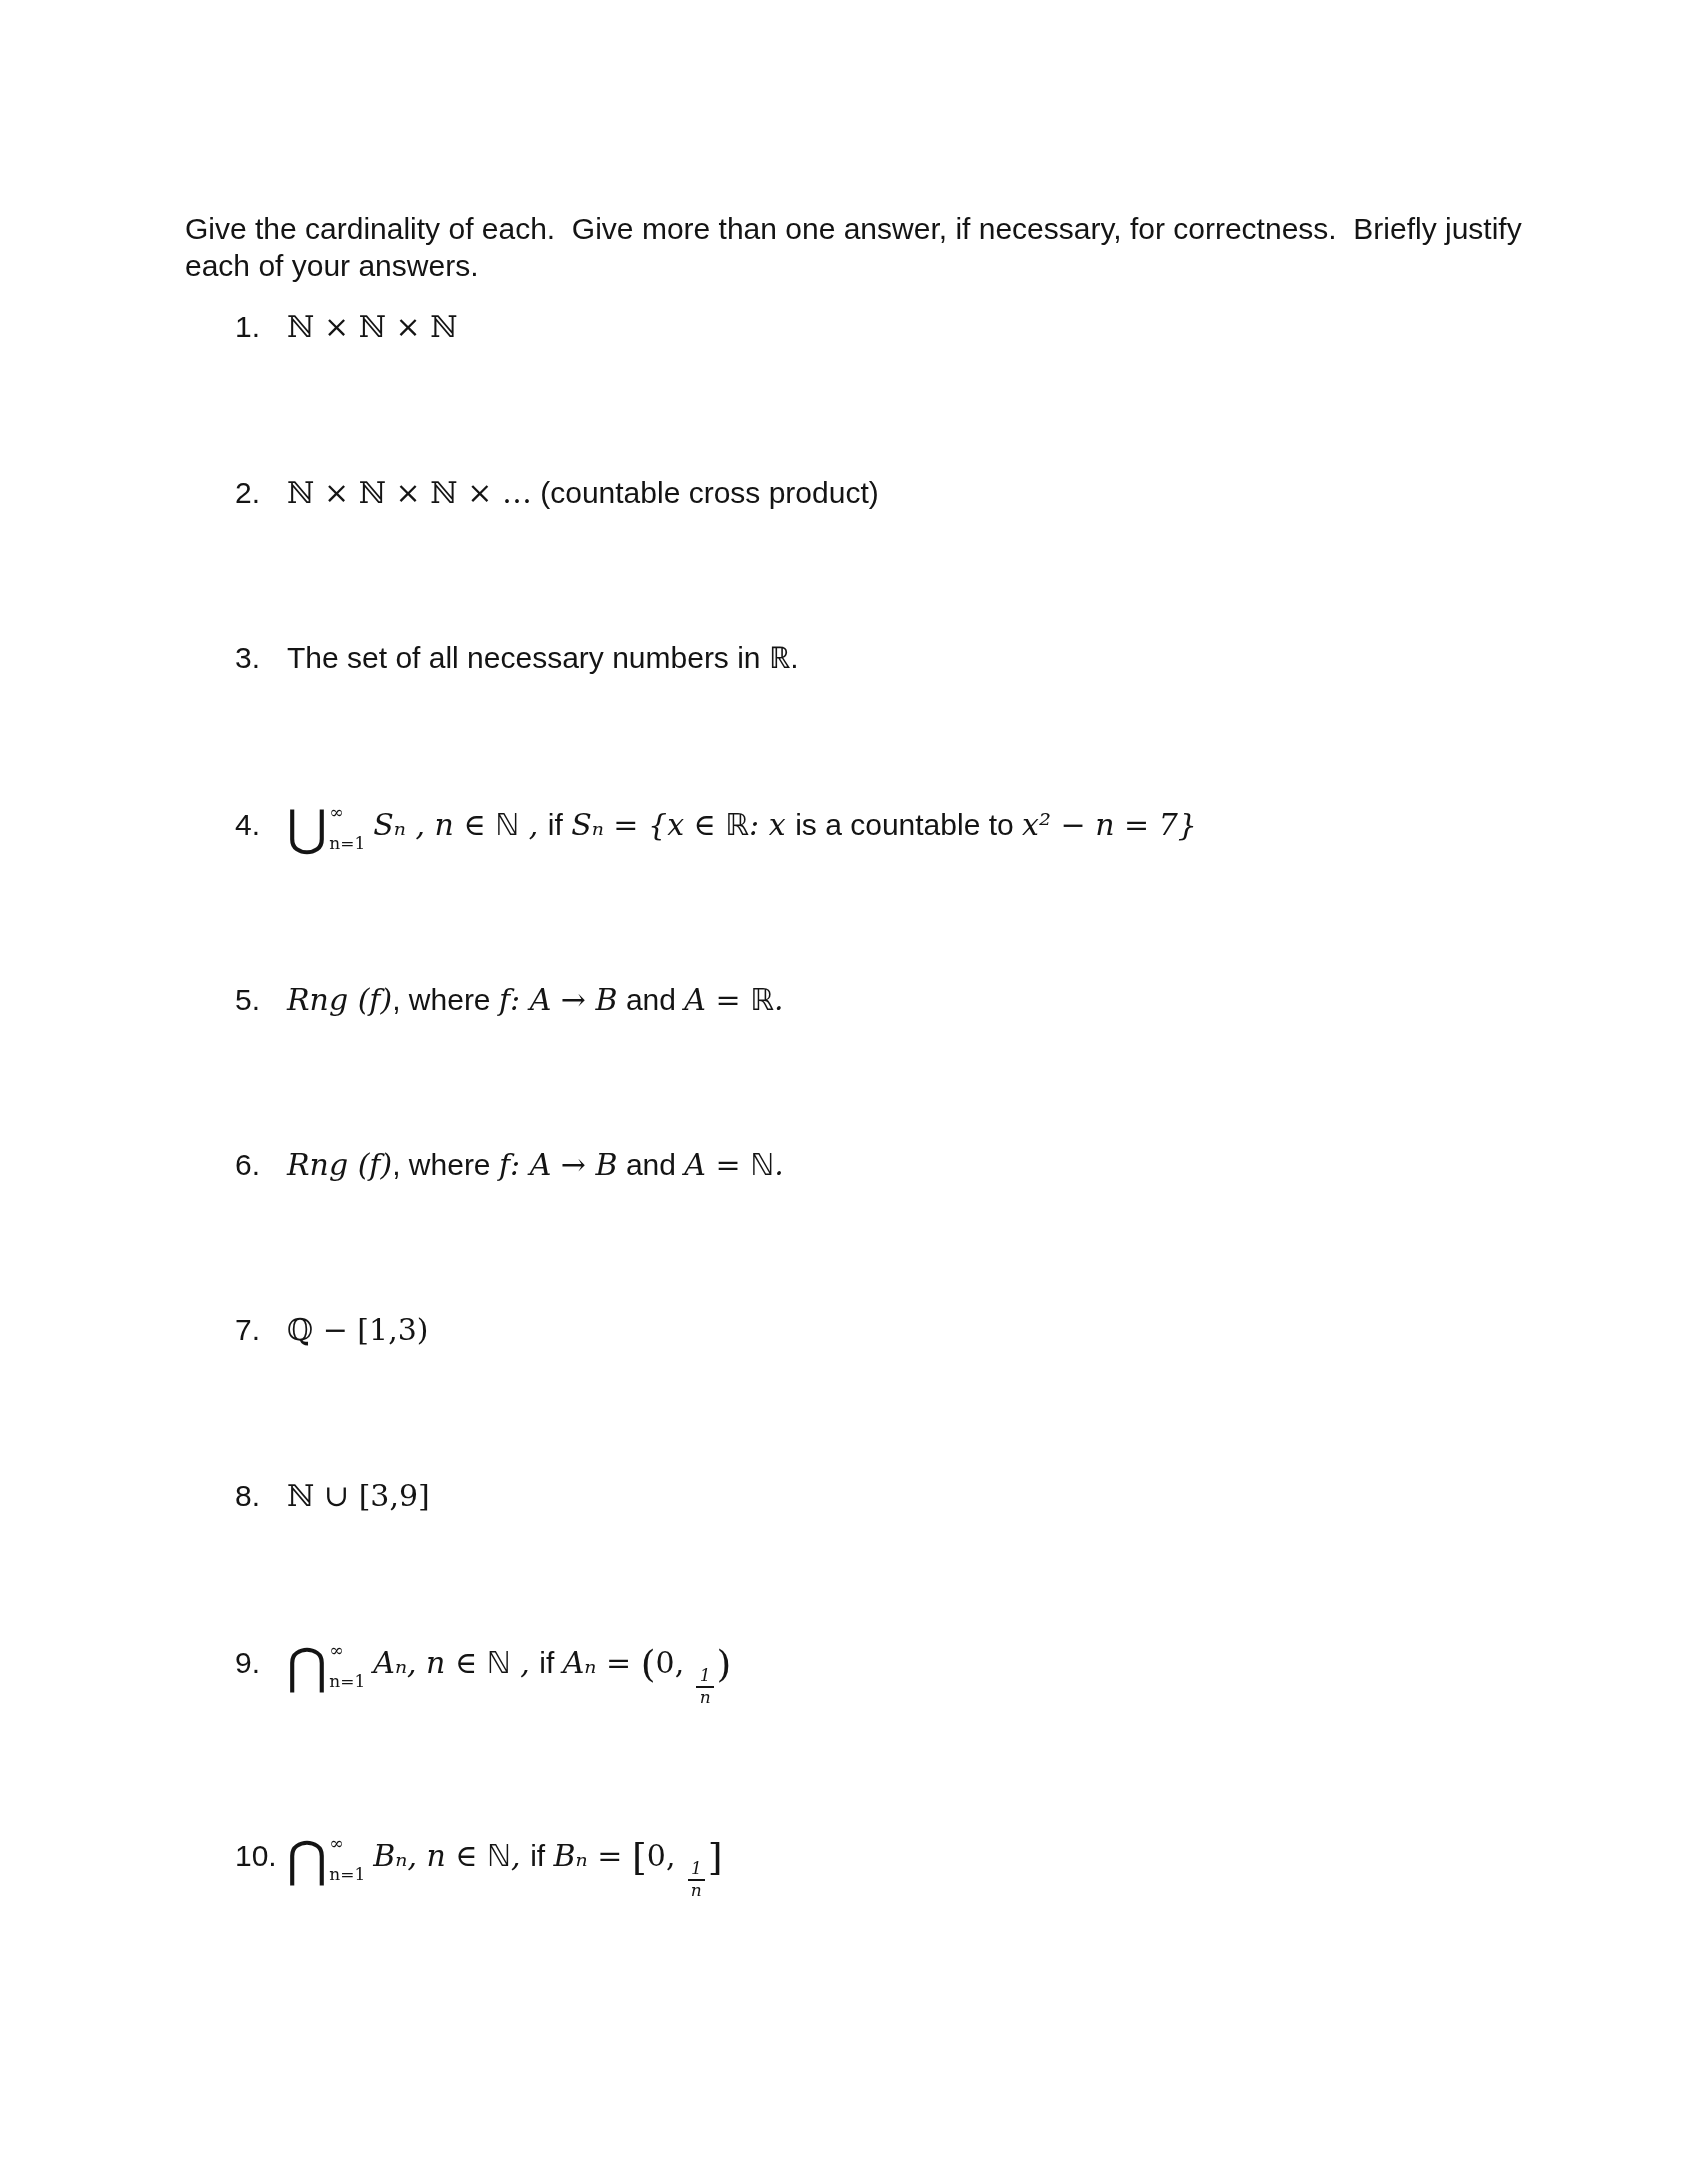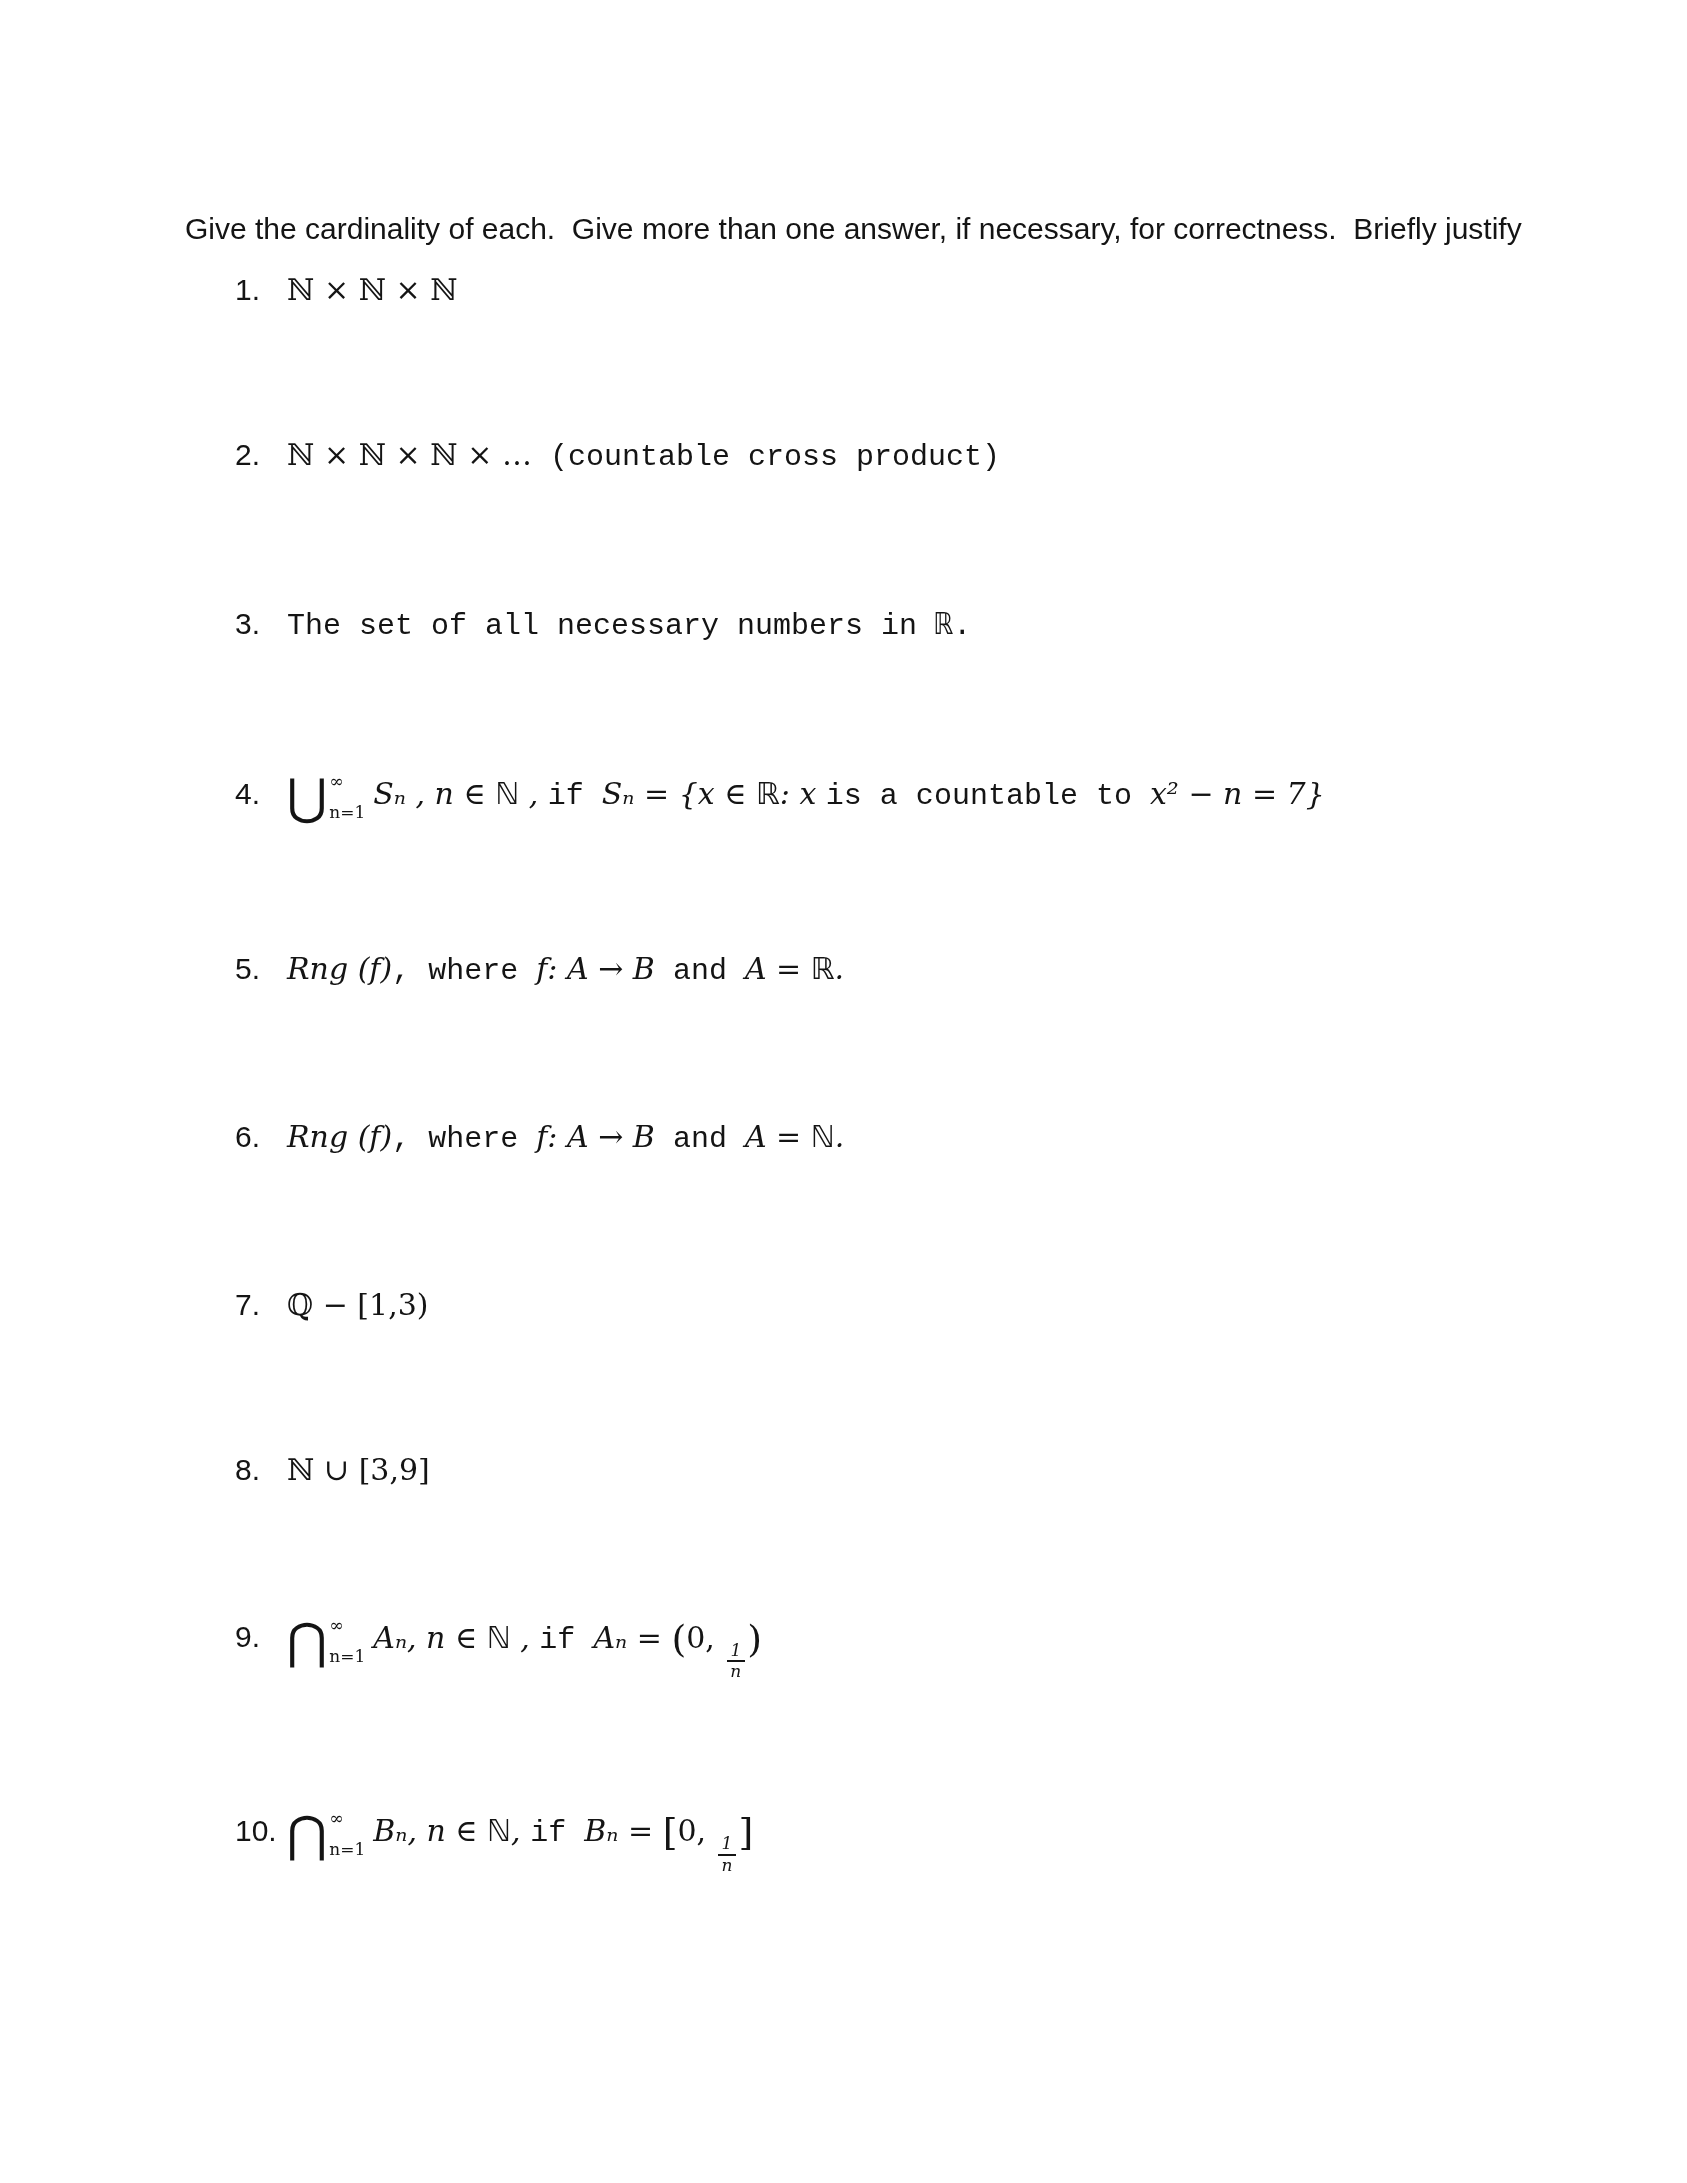--- a/index.html
+++ b/index.html
@@ -16,21 +16,21 @@
     line-height: 1.24;
     overflow: hidden;
   }
   .intro { margin: 0 0 24px 0; white-space: pre-wrap; }
   .intro-line { display: block; }
   .items { margin-left: 50px; }
   .item { display: flex; align-items: baseline; margin-bottom: 128px; }
   .item:last-child { margin-bottom: 0; }
   .num { flex: none; width: 52px; }
   .content { flex: 1; }
-  .rm    { font-family: Liberation Mono, monospace; font-style: normal; }
+  .rm    { font-family: Liberation Sans, sans-serif; font-style: normal; }
   .math  { font-family: "DejaVu Serif", "DejaVu Sans", serif; font-style: italic; text-align: right; }
   .mathup{ font-family: "DejaVu Serif", "DejaVu Sans", serif; font-style: normal; text-align: center; }
   .bigop {
     display: inline-flex;
     align-items: center;
     vertical-align: -0.34em;
     margin-right: 8px;
     font-style: normal;
   }
   .bigop .op {
@@ -62,21 +62,21 @@
   }
   .frac .fden { border-top: 2px solid #141414; padding: 0 3.3px; }
   .frac .fnum { padding: 0 3.3px; }
   .delim { font-size: 38px; vertical-align: -0.12em; line-height: 1; }
 </style>
 </head>
 <body>
 
 <div class="page">
 
-  <p class="intro"><span class="intro-line">Give the cardinality of each.  Give more than one answer, if necessary, for correctness.  Briefly justify</span></p>
+  <p class="intro"><span class="intro-line">Give the cardinality of each.  Give more than one answer, if necessary, for correctness.  Briefly justify</span><span class="intro-line">each of your answers.</span></p>
 
   <div class="items">
 
     <div class="item">
       <span class="num">1.</span>
       <span class="content"><span class="mathup">ℕ × ℕ × ℕ</span></span>
     </div>
 
     <div class="item">
       <span class="num">2.</span>

